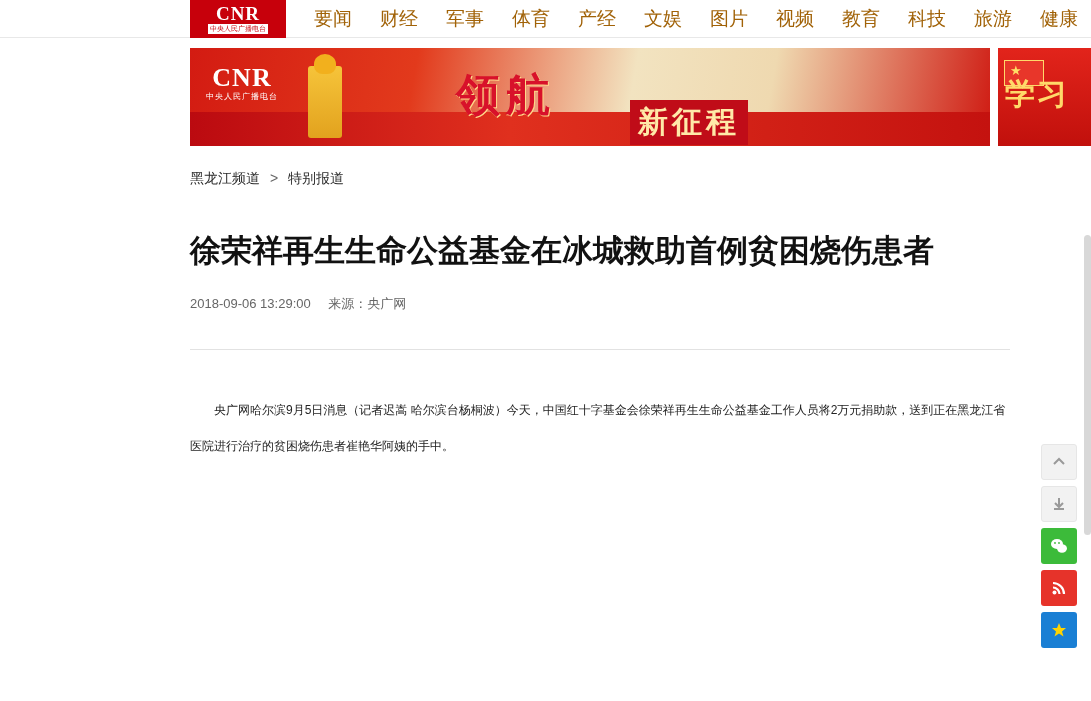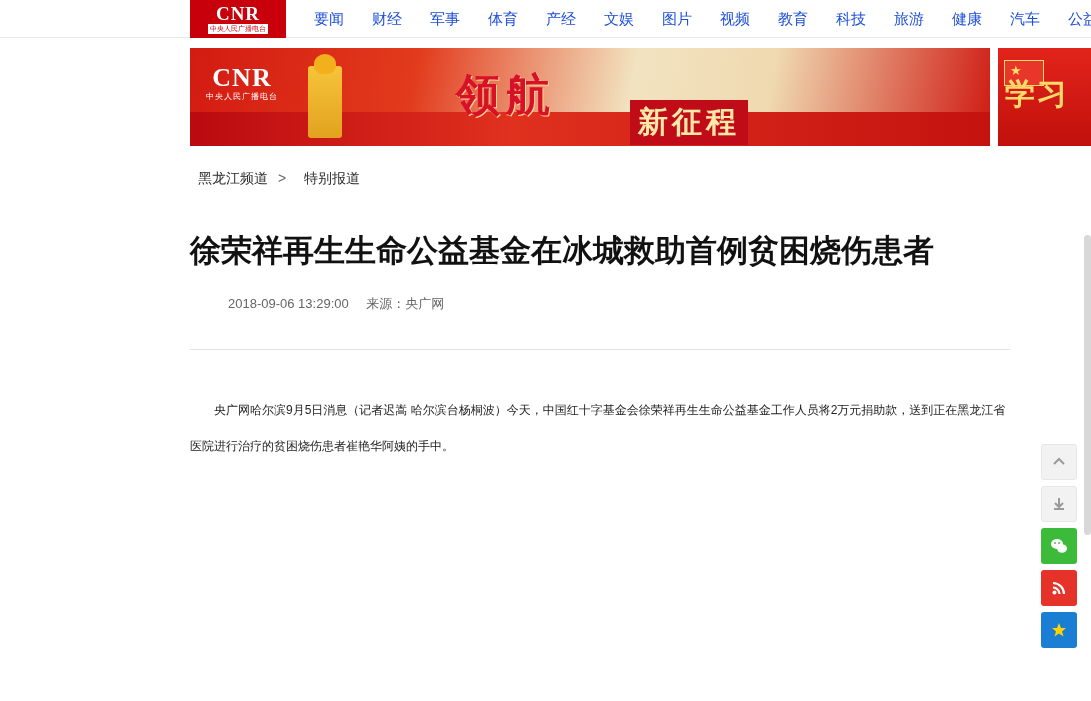--- a/index.html
+++ b/index.html
@@ -50,22 +50,22 @@
     padding: 0 2px;
     margin-top: 1px;
   }
   .navlinks {
     margin-left: 110px;
     display: flex;
     align-items: center;
     height: 38px;
   }
   .navlinks a {
-    color: #1d4ed8;
-    font-size: 15px;
+    color: #a16207;
+    font-size: 19px;
     text-decoration: none;
     padding: 0 14px;
     line-height: 38px;
     white-space: nowrap;
   }
 
   
   .banner-wrap {
     position: relative;
     height: 98px;
@@ -181,38 +181,37 @@
   .content {
     width: 820px;
     margin-left: 190px;
     padding-top: 24px;
   }
   .breadcrumb {
     font-size: 14px;
     color: #333;
     padding-bottom: 18px;
   }
-  .breadcrumb a { color: #2b2b2b; text-decoration: none; margin-left: 8px; }
+  .breadcrumb a { color: #2b2b2b; text-decoration: none; }
   .breadcrumb .sep { color: #666; margin: 0 6px; }
 
   .headline {
     font-size: 31px;
     font-weight: bold;
     color: #111111;
     line-height: 45px;
     letter-spacing: 0px;
     margin: 22px 0 0 0;
     font-family: "Liberation Sans", sans-serif;
     max-width: 800px;
   }
   .meta {
     margin-top: 22px;
     font-size: 13px;
     color: #666666;
-    margin-left: 38px;
   }
   .meta .src { margin-left: 14px; }
   .divider {
     margin-top: 36px;
     border-top: 1px solid #e2e2e2;
     width: 820px;
   }
   .article {
     margin-top: 42px;
     font-size: 12px;

